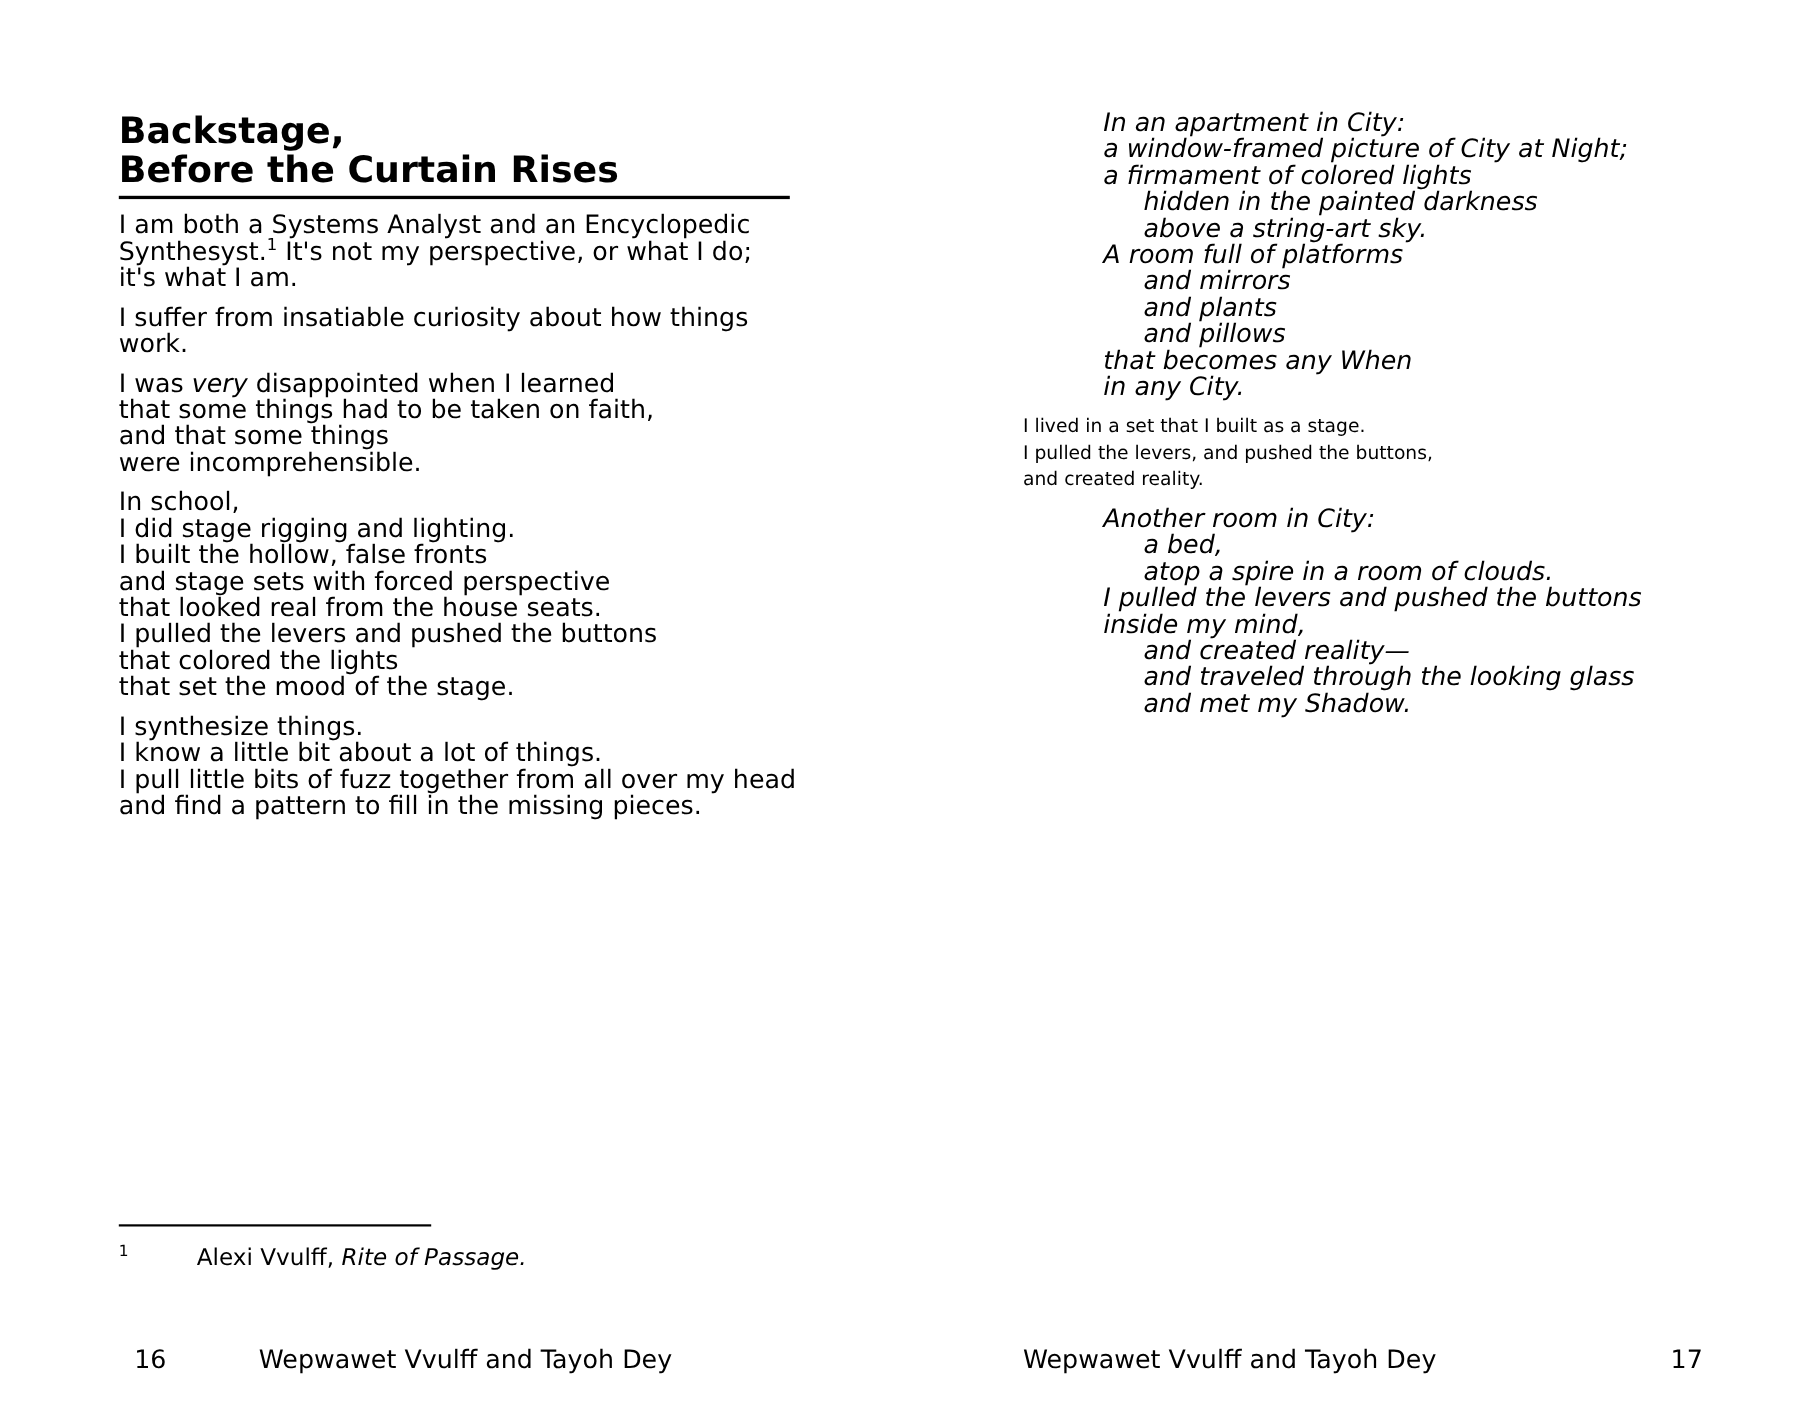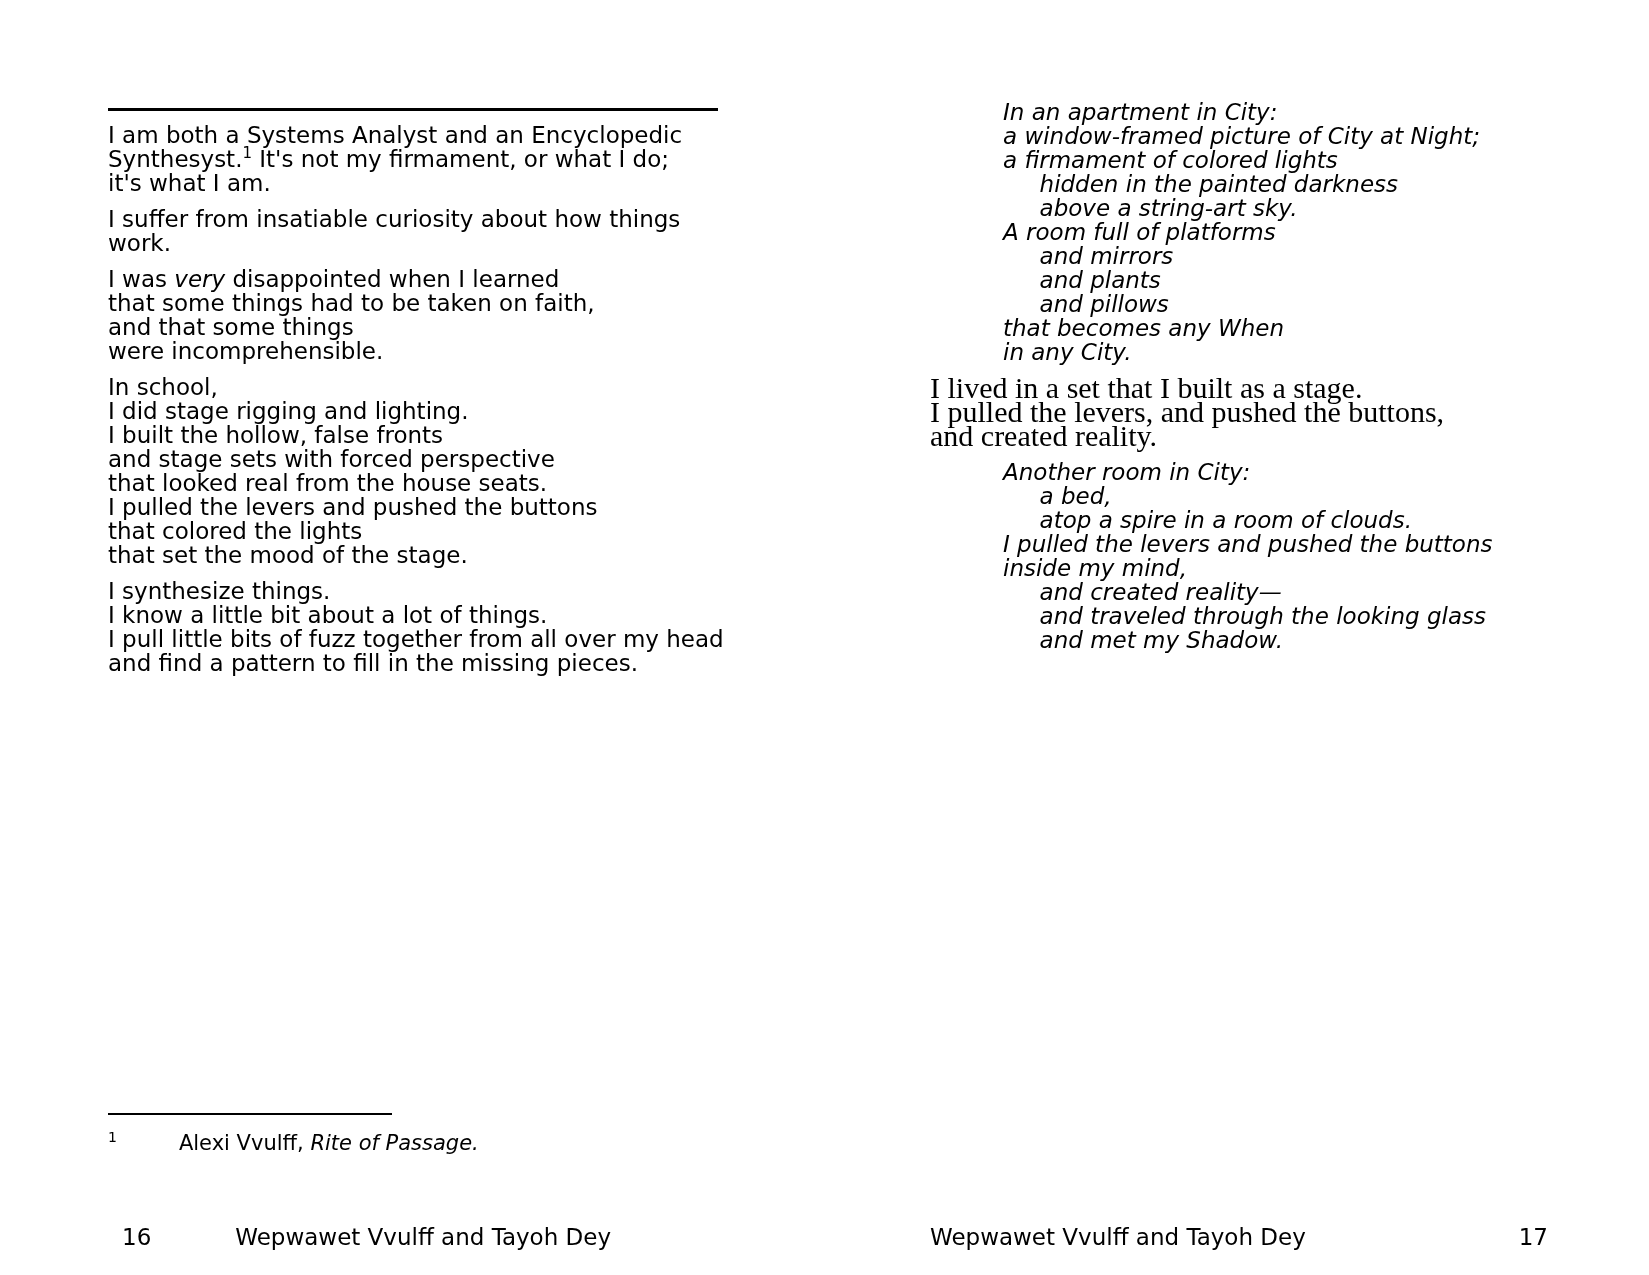--- a/index.html
+++ b/index.html
@@ -48,35 +48,38 @@
   .verse {
     font-size: 23px;
     line-height: 24px;
     font-style: italic;
     white-space: pre;
     padding-left: 73px;
     margin: 12px 0 0 0;
   }
   .verse.first { margin-top: 0; }
   .rpara {
-    font-size: 30px;
+    font-size: 17px;
     line-height: 24px;
     white-space: pre;
     margin: 12px 0 0 0;
-    font-family: Liberation Serif, serif;
   }
 </style>
 </head>
 <body>
 
 <div class="page-col page-left">
+  <h1 class="chapter-title">
+      <div>Backstage,</div>
+      <div>Before the Curtain Rises</div>
+    </h1>
   <div class="title-underline"></div>
 
   <p class="para"><span>I am both a Systems Analyst and an Encyclopedic
-Synthesyst.</span><sup class="fnref">1</sup><span> It's not my firmament, or what I do;
+Synthesyst.</span><sup class="fnref">1</sup><span> It's not my perspective, or what I do;
 it's what I am.</span></p>
   <p class="para">I suffer from insatiable curiosity about how things
 work.</p>
   <p class="para"><span>I was </span><span class="em">very</span><span> disappointed when I learned
 that some things had to be taken on faith,
 and that some things
 were incomprehensible.</span></p>
   <p class="para">In school,
 I did stage rigging and lighting.
 I built the hollow, false fronts

